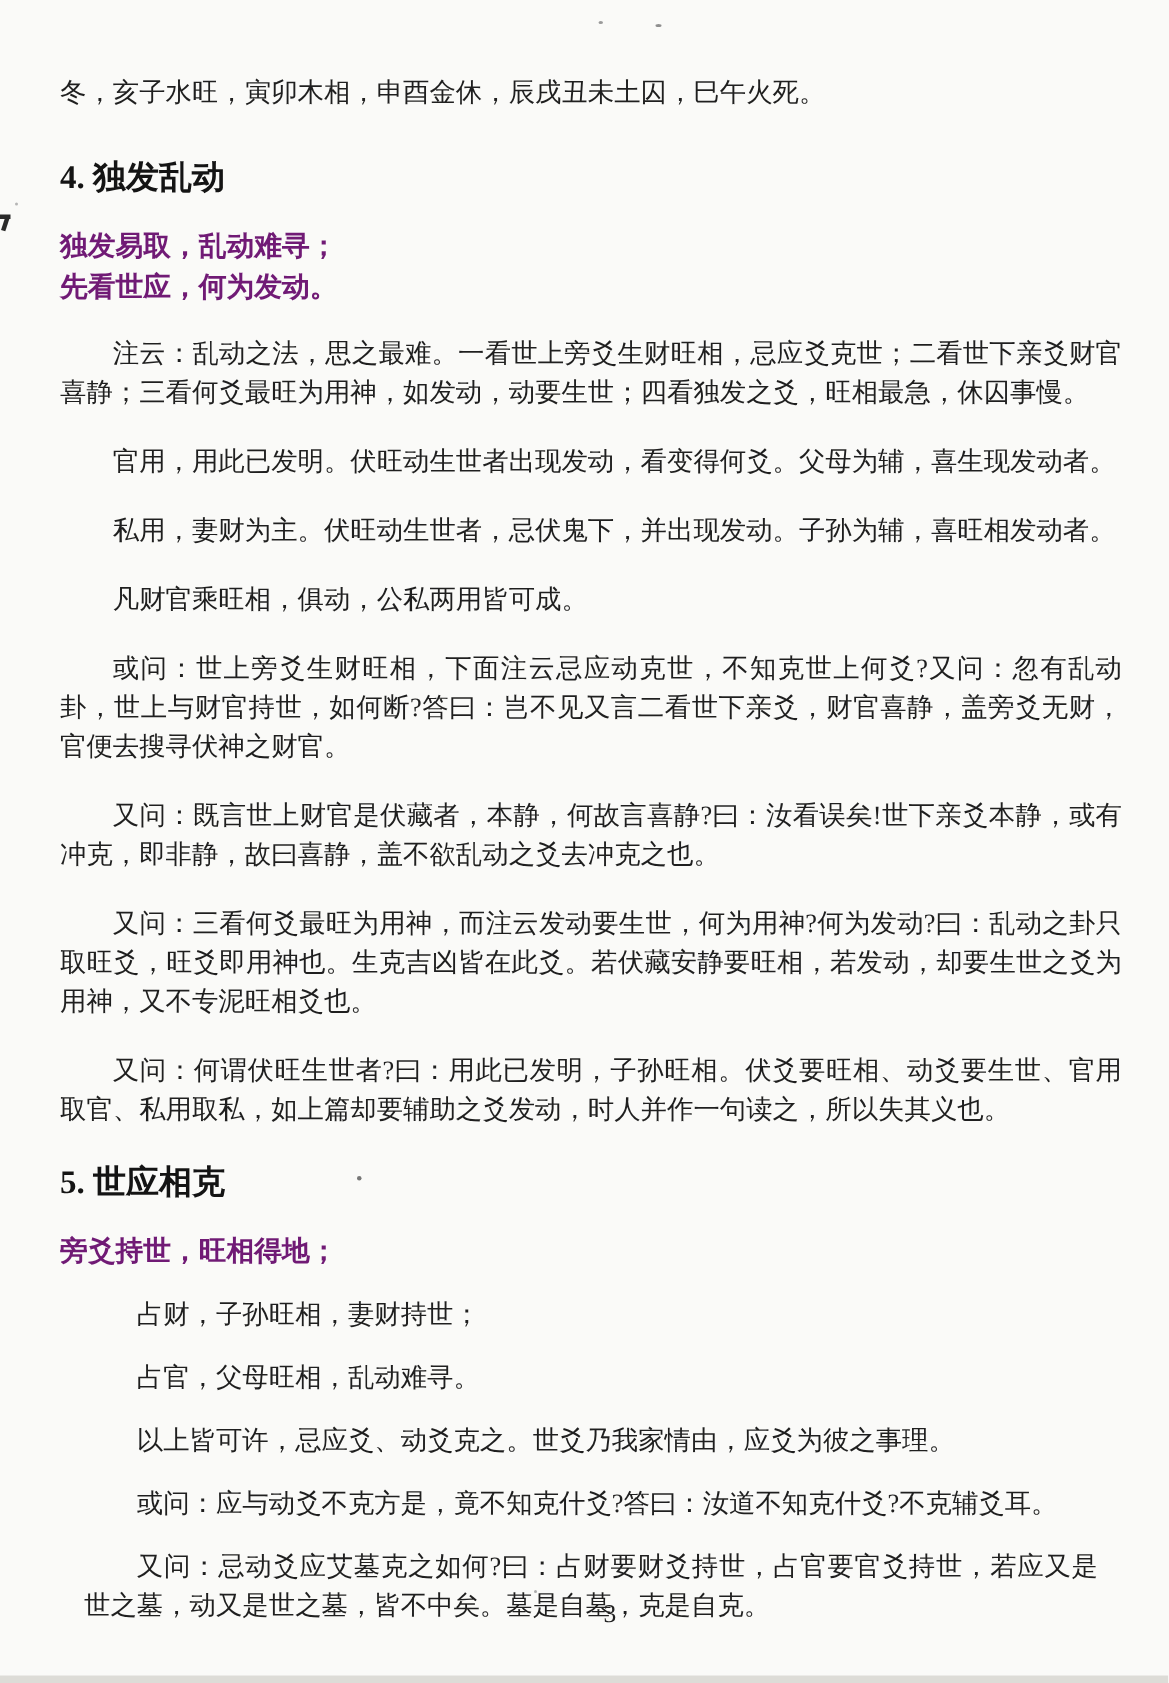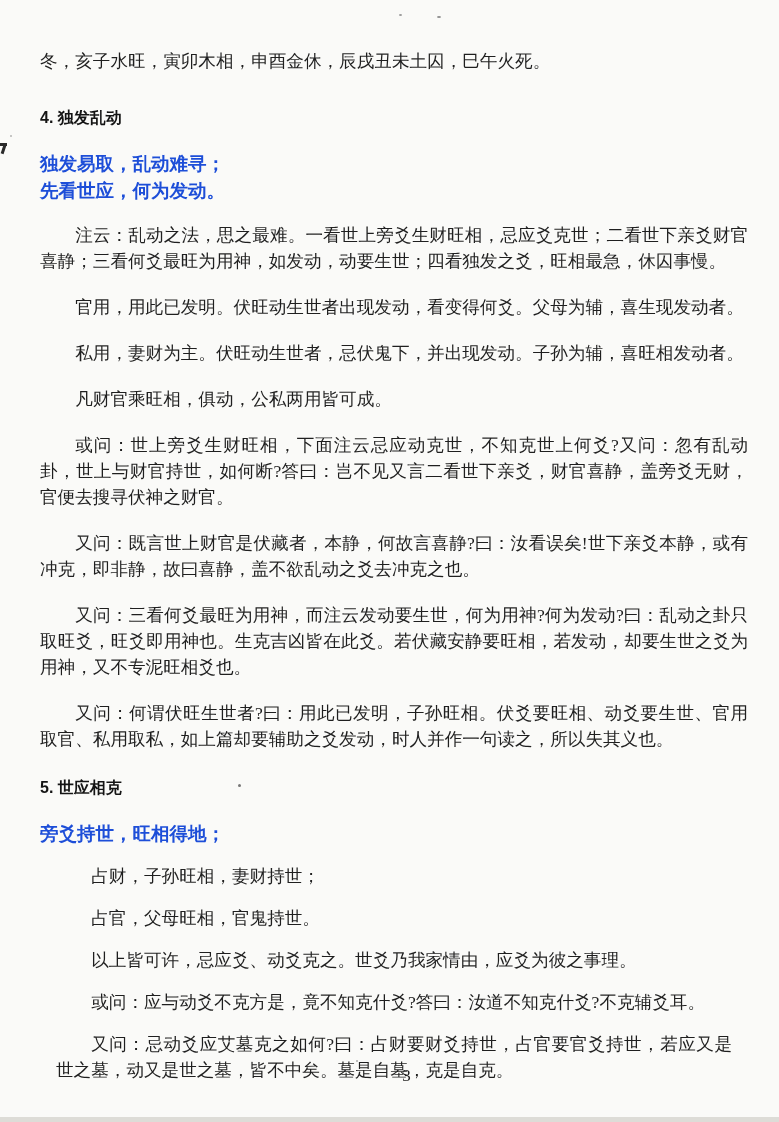--- a/index.html
+++ b/index.html
@@ -26,36 +26,36 @@
     font-size: 17.6px;
     line-height: 26px;
     text-align: justify;
     text-indent: 2em;
     margin: 0 0 20px 0;
   }
   .noindent {
     text-indent: 0;
   }
   .heading {
-    font-family: Liberation Sans, sans-serif;
+    font-family: Liberation Serif, serif;
     font-weight: bold;
-    font-size: 16px;
+    font-size: 22px;
     line-height: 26px;
     color: #141414;
     margin: 31px 0 19px 0;
   }
   .heading.h5 {
     margin-top: 23px;
   }
   .verse {
     font-family: "Liberation Sans", "DejaVu Sans", sans-serif;
     font-weight: bold;
     font-size: 18.5px;
     line-height: 27px;
-    color: #1d4ed8;
+    color: #701a75;
     margin: 0;
   }
   .verse.vend {
     margin: 0 0 18px 0;
   }
   .verse.vend5 {
     margin: 0 0 20px 0;
   }
   .line {
     font-size: 17.6px;
@@ -125,21 +125,21 @@
     <div class="para">或问：世上旁爻生财旺相，下面注云忌应动克世，不知克世上何爻?又问：忽有乱动卦，世上与财官持世，如何断?答曰：岂不见又言二看世下亲爻，财官喜静，盖旁爻无财，官便去搜寻伏神之财官。</div>
     <div class="para">又问：既言世上财官是伏藏者，本静，何故言喜静?曰：汝看误矣!世下亲爻本静，或有冲克，即非静，故曰喜静，盖不欲乱动之爻去冲克之也。</div>
     <div class="para">又问：三看何爻最旺为用神，而注云发动要生世，何为用神?何为发动?曰：乱动之卦只取旺爻，旺爻即用神也。生克吉凶皆在此爻。若伏藏安静要旺相，若发动，却要生世之爻为用神，又不专泥旺相爻也。</div>
     <div class="para">又问：何谓伏旺生世者?曰：用此已发明，子孙旺相。伏爻要旺相、动爻要生世、官用取官、私用取私，如上篇却要辅助之爻发动，时人并作一句读之，所以失其义也。</div>
 
     <div class="heading h5">5. 世应相克</div>
 
     <div class="verse">旁爻持世，旺相得地；</div>
 
     <div class="line">占财，子孙旺相，妻财持世；</div>
-    <div class="line">占官，父母旺相，官鬼持世。</div>
+    <div class="line">占官，父母旺相，乱动难寻。</div>
     <div class="line">以上皆可许，忌应爻、动爻克之。世爻乃我家情由，应爻为彼之事理。</div>
     <div class="line">或问：应与动爻不克方是，竟不知克什爻?答曰：汝道不知克什爻?不克辅爻耳。</div>
     <div class="line">又问：忌动爻应艾墓克之如何?曰：占财要财爻持世，占官要官爻持世，若应又是世之墓，动又是世之墓，皆不中矣。墓是自墓，克是自克。</div>
   </div>
 
   <div class="pageno">3</div>
 
   <div class="edge-mark-a"></div>
   <div class="edge-mark-b"></div>
   <div class="speck" style="left:399px;top:14px;width:3px;height:2px;background:#9a9a9a;"></div>

